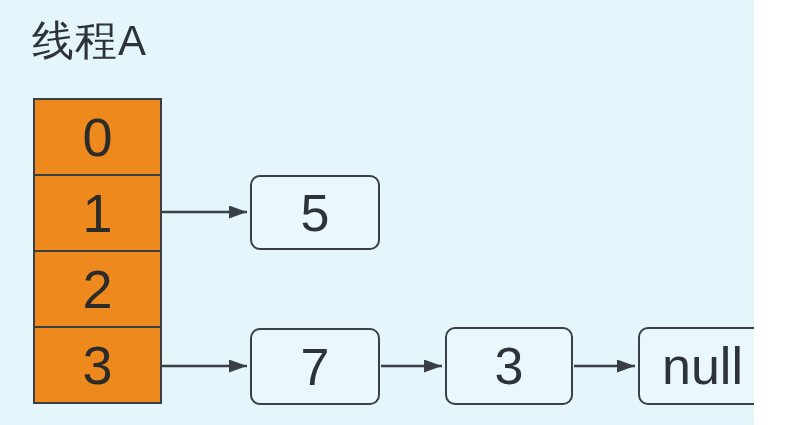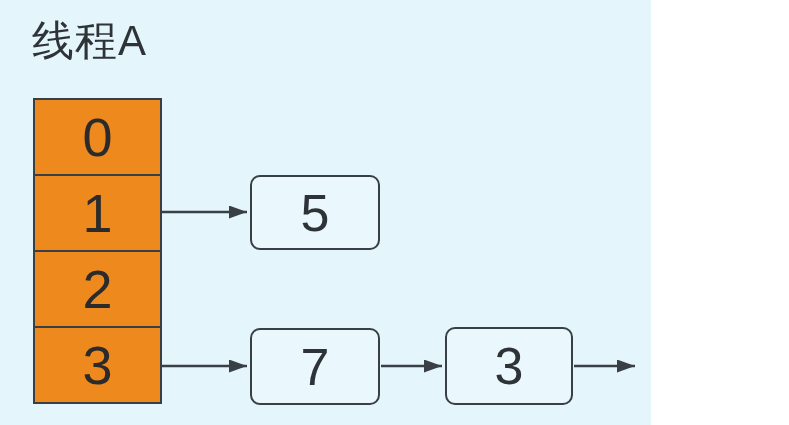--- a/index.html
+++ b/index.html
@@ -9,21 +9,21 @@
     --node-fill: #eaf7fc;
     --text: #2e3338;
   }
   * { margin: 0; padding: 0; box-sizing: border-box; }
   html, body {
     width: 789px; height: 425px;
     font-family: "Liberation Sans", "DejaVu Sans", sans-serif;
   }
   .canvas {
     position: relative;
-    width: 651px; height: 425px;
+    width: 754px; height: 425px;
     background: var(--background);
     overflow: hidden;
   }
   .diagram-title {
     position: absolute;
     left: 32px; top: 13px;
     font-size: 42px;
     color: var(--text);
     letter-spacing: 1px;
   }
@@ -87,20 +87,21 @@
     <div class="array-cell">2</div>
     <div class="array-cell">3</div>
   </div>
 
   <div class="node node-5">5</div>
 
   <div class="node node-7">7</div>
 
   <div class="node node-3">3</div>
 
+  <div class="node node-null">null</div>
 
   <svg class="arrow-layer" viewBox="0 0 789 425" xmlns="http://www.w3.org/2000/svg">
     <defs>
       <marker id="arrowhead" markerUnits="userSpaceOnUse" markerWidth="20" markerHeight="14" refX="18" refY="6.5" orient="auto">
         <path d="M0,0 L18,6.5 L0,13 Z"></path>
       </marker>
     </defs>
     <line class="arrow-line" x1="162" y1="212" x2="247" y2="212" marker-end="url(#arrowhead)"></line>
     <line class="arrow-line" x1="162" y1="366" x2="247" y2="366" marker-end="url(#arrowhead)"></line>
     <line class="arrow-line" x1="381" y1="366" x2="442" y2="366" marker-end="url(#arrowhead)"></line>

